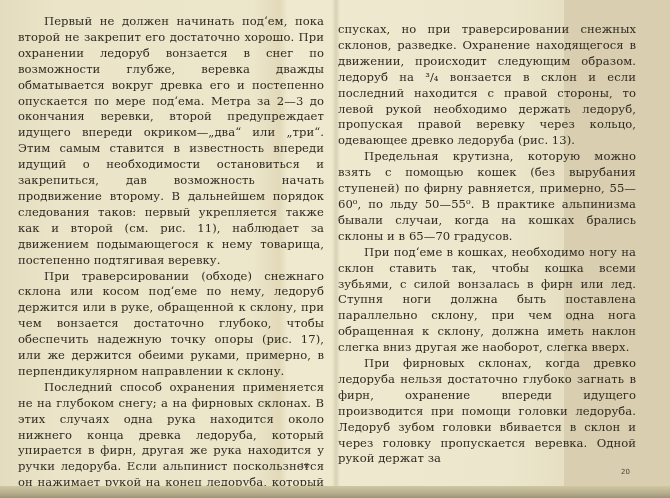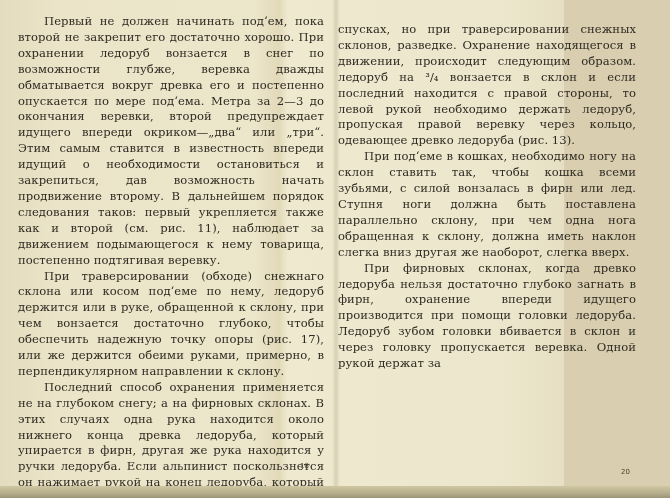--- a/index.html
+++ b/index.html
@@ -46,18 +46,19 @@
   <div class="page page-left">
     <p class="indent">Первый не должен начинать под‘ем, пока второй не закрепит его достаточно хорошо. При охранении ледоруб вонзается в снег по возможности глубже, веревка дважды обматывается вокруг древка его и постепенно опускается по мере под‘ема. Метра за 2—3 до окончания веревки, второй предупреждает идущего впереди окриком—„два“ или „три“. Этим самым ставится в известность впереди идущий о необходимости остановиться и закрепиться, дав возможность начать продвижение второму. В дальнейшем порядок следования таков: первый укрепляется также как и второй (см. рис. 11), наблюдает за движением подымающегося к нему товарища, постепенно подтягивая веревку.</p>
     <p class="indent">При траверсировании (обходе) снежнаго склона или косом под‘еме по нему, ледоруб держится или в руке, обращенной к склону, при чем вонзается достаточно глубоко, чтобы обеспечить надежную точку опоры (рис. 17), или же держится обеими руками, примерно, в перпендикулярном направлении к склону.</p>
     <p class="indent">Последний способ охранения применяется не на глубоком снегу; а на фирновых склонах. В этих случаях одна рука находится около нижнего конца древка ледоруба, который упирается в фирн, другая же рука находится у ручки ледоруба. Если альпинист поскользнется он нажимает рукой на конец ледоруба, который превращаясь в тормаз, приостонавливает падение.</p>
 
     <span class="page-num">18</span>
   </div>
   <div class="gutter"></div>
   <div class="page page-right">
     <p>спусках, но при траверсировании снежных склонов, разведке. Охранение находящегося в движении, происходит следующим образом. ледоруб на ³/₄ вонзается в склон и если последний находится с правой стороны, то левой рукой необходимо держать ледоруб, пропуская правой веревку через кольцо, одевающее древко ледоруба (рис. 13).</p>
+    <p class="indent">Предельная крутизна, которую можно взять с помощью кошек (без вырубания ступеней) по фирну равняется, примерно, 55—60⁰, по льду 50—55⁰. В практике альпинизма бывали случаи, когда на кошках брались склоны и в 65—70 градусов.</p>
     <p class="indent">При под‘еме в кошках, необходимо ногу на склон ставить так, чтобы кошка всеми зубьями, с силой вонзалась в фирн или лед. Ступня ноги должна быть поставлена параллельно склону, при чем одна нога обращенная к склону, должна иметь наклон слегка вниз другая же наоборот, слегка вверх.</p>
     <p class="indent">При фирновых склонах, когда древко ледоруба нельзя достаточно глубоко загнать в фирн, охранение впереди идущего производится при помощи головки ледоруба. Ледоруб зубом головки вбивается в склон и через головку пропускается веревка. Одной рукой держат за</p>
     <span class="page-num">20</span>
   </div>
   <div class="bottom-edge"></div>
 </div>
 
 </body></html>

